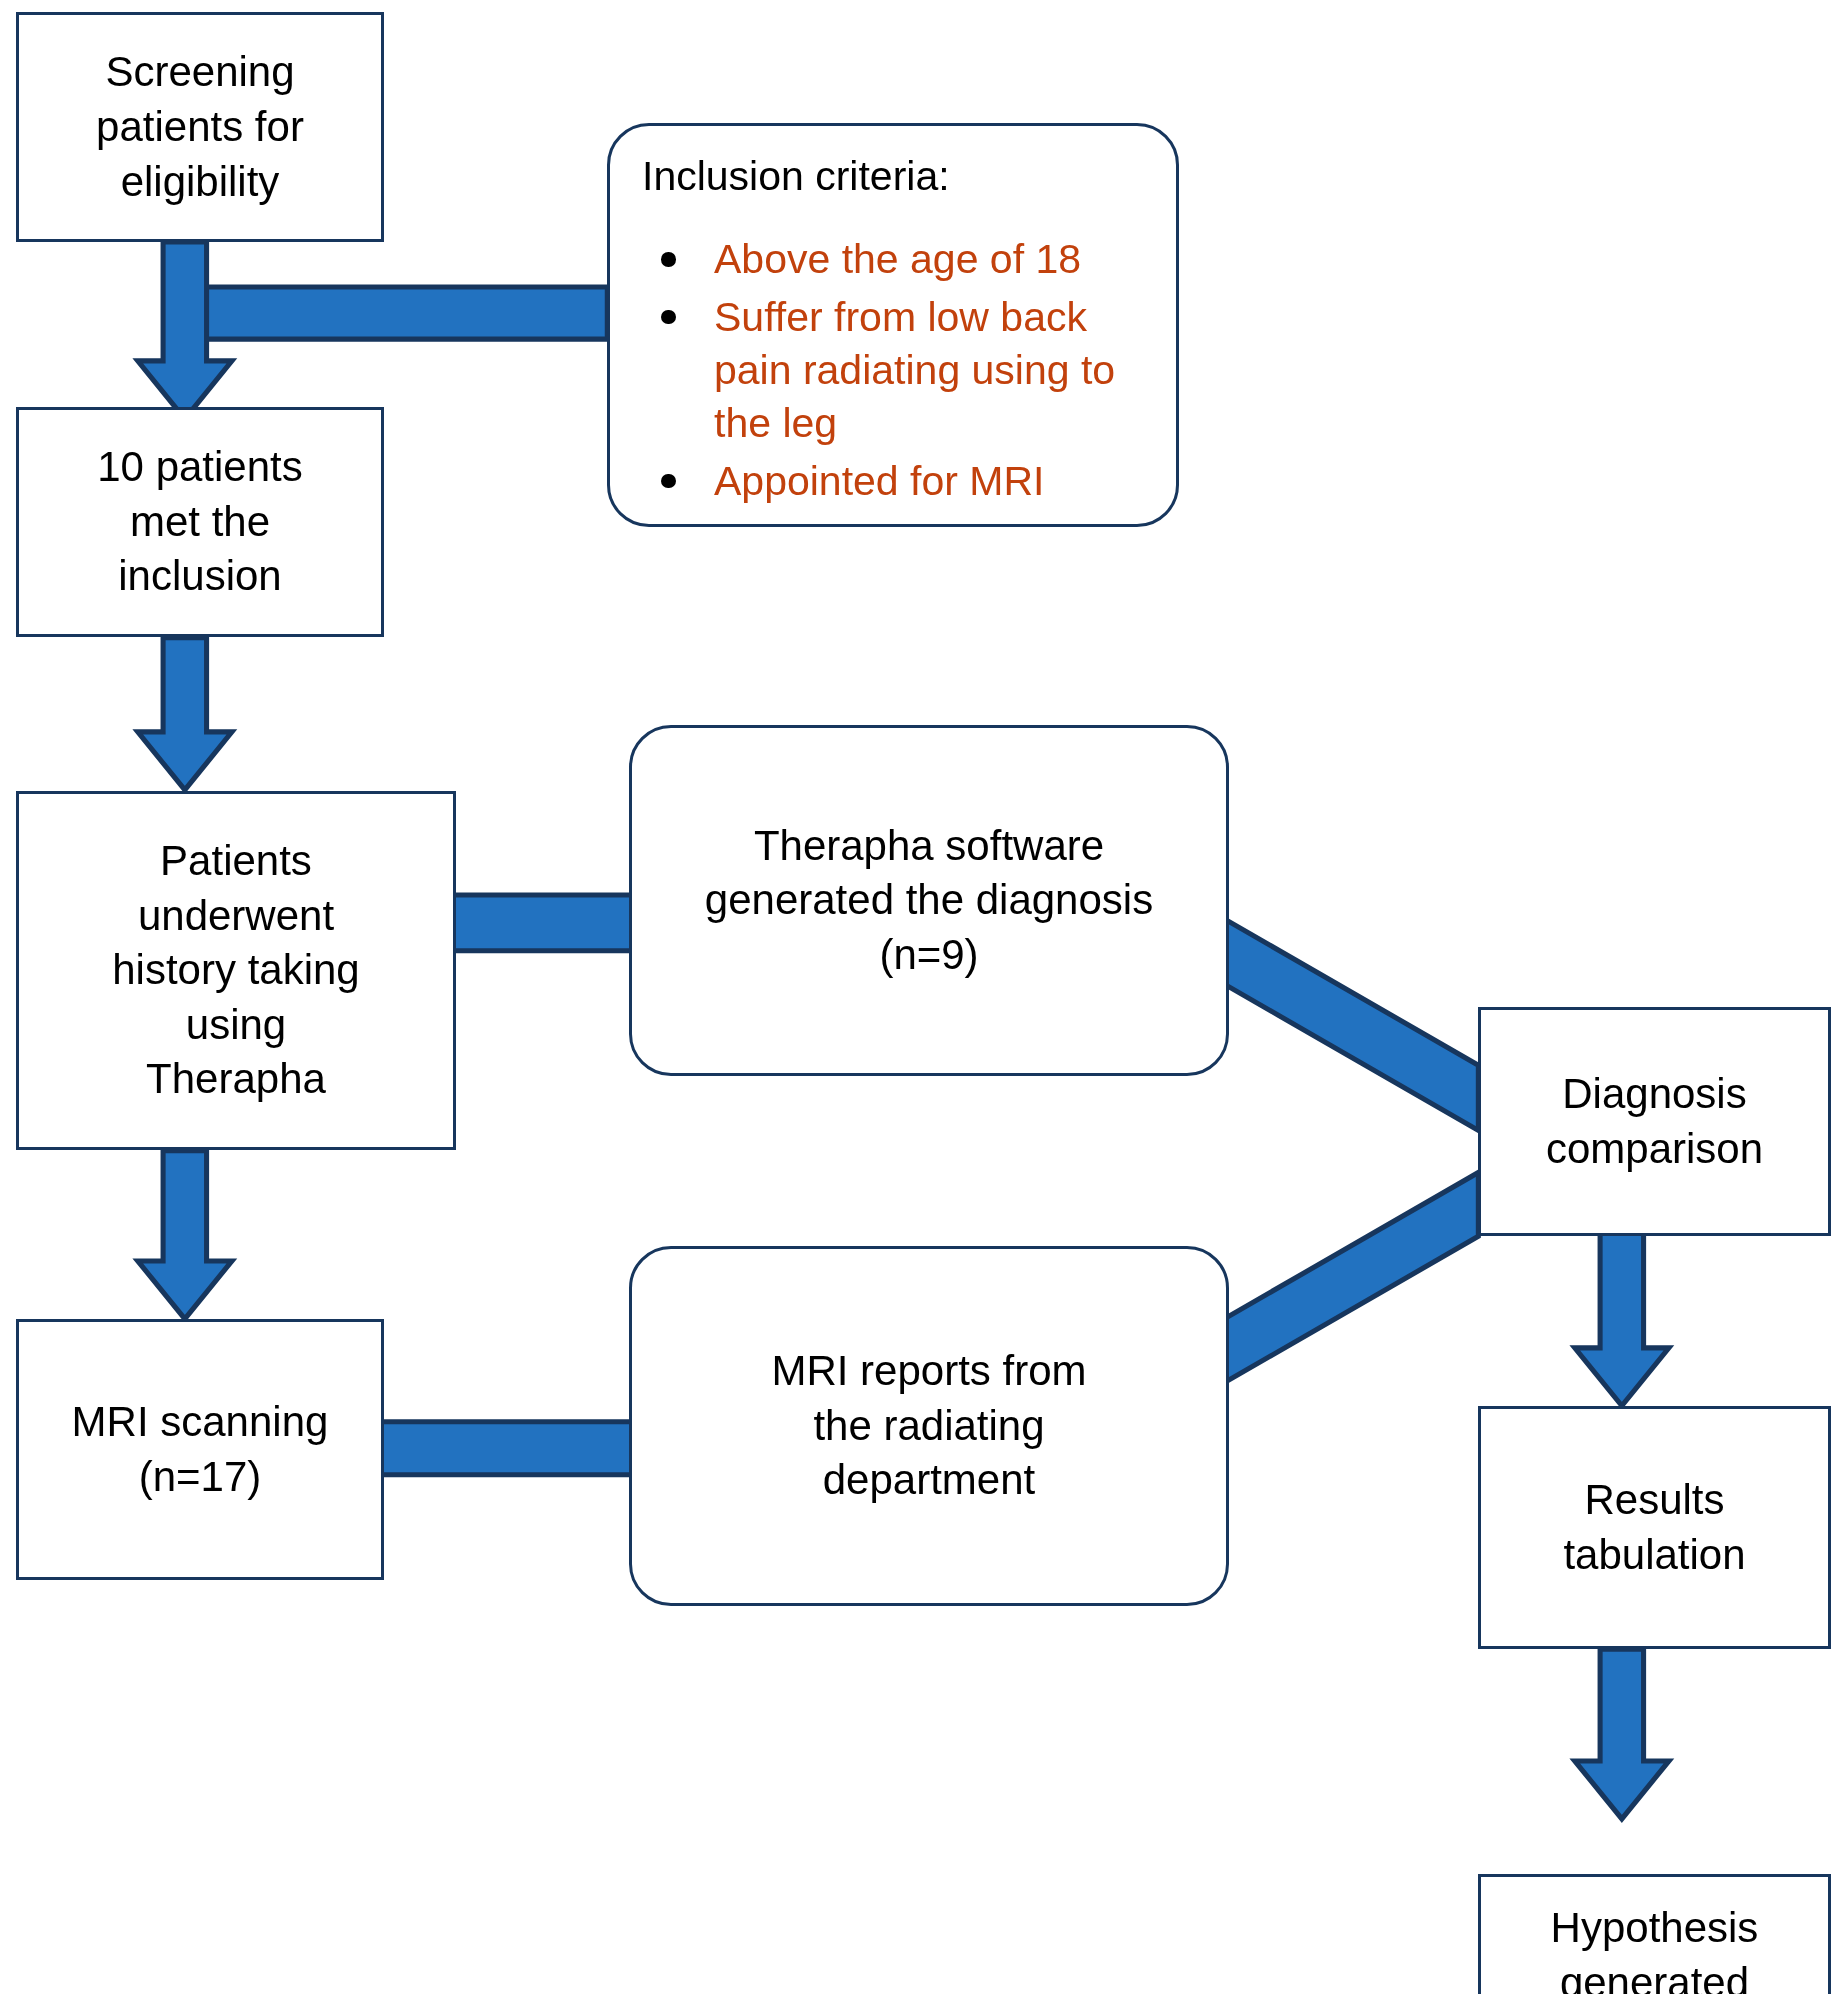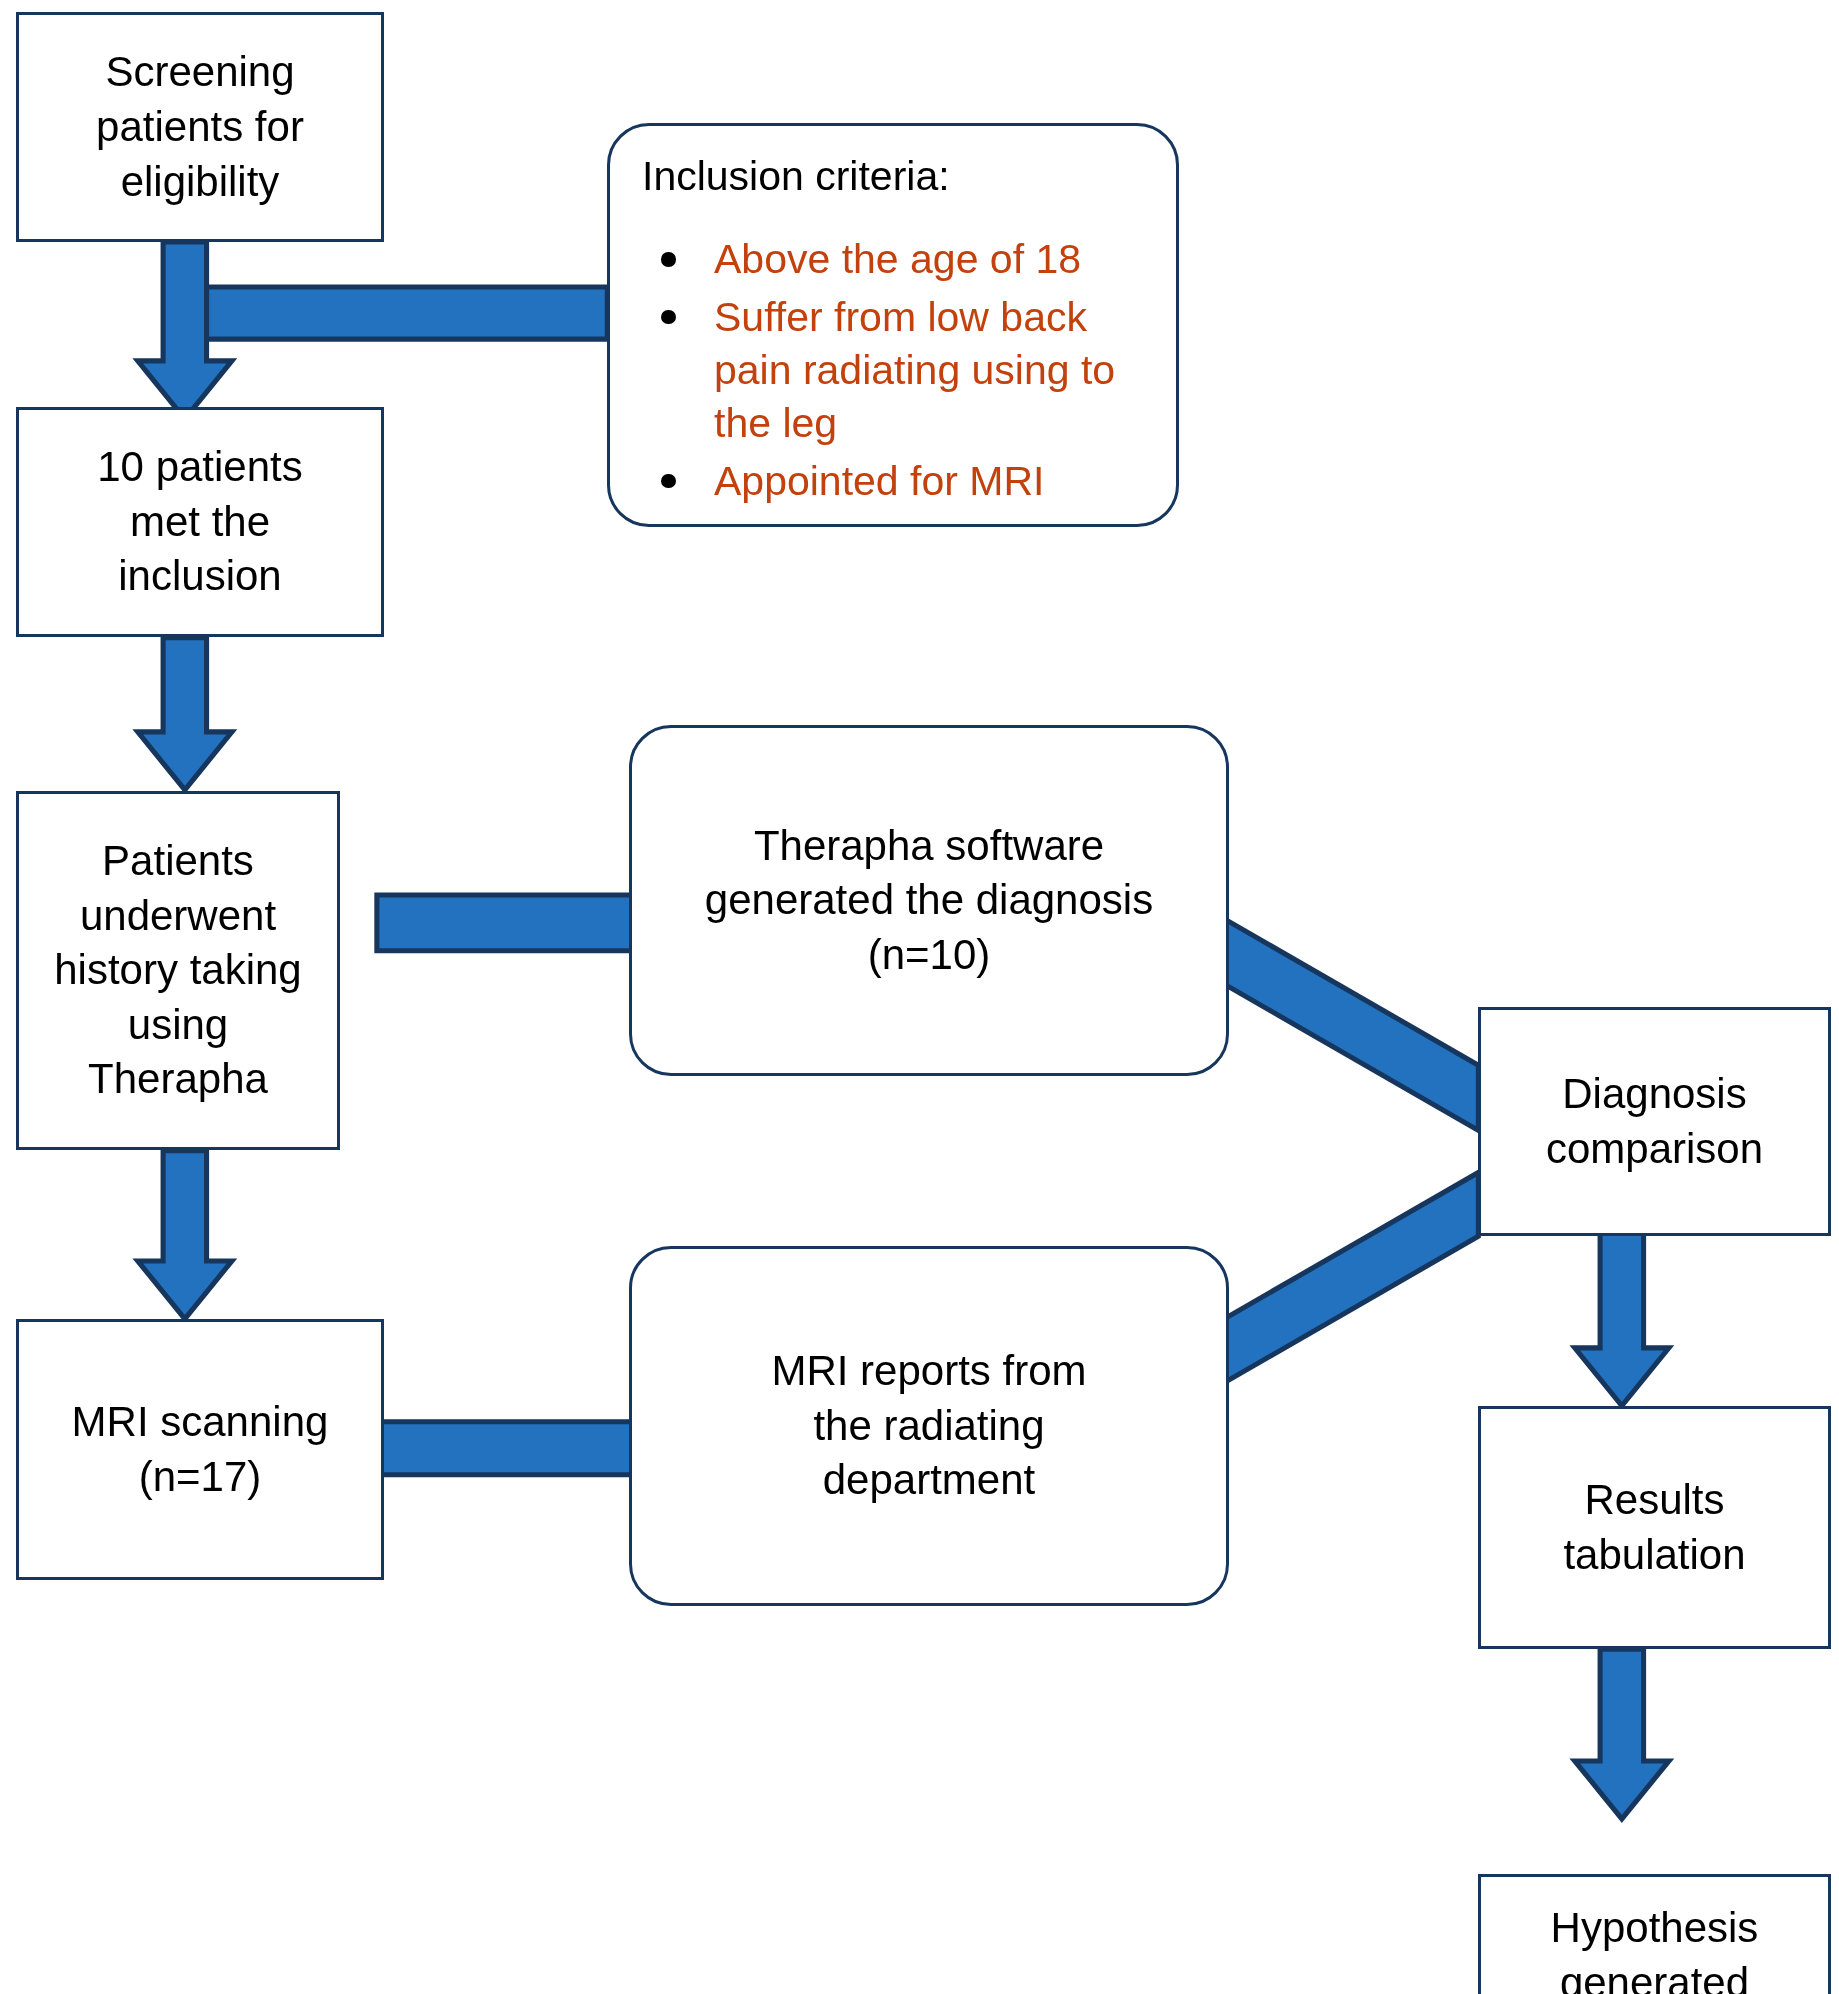--- a/index.html
+++ b/index.html
@@ -155,32 +155,32 @@
       </li>
     </ul>
   </div>
 
   <div class="node-box" style="left:16px; top:407px; width:368px; height:230px;">
     <span class="node-label">10 patients
 met the
 inclusion</span>
   </div>
 
-  <div class="node-box" style="left:16px; top:791px; width:324px; height:359px;">
+  <div class="node-box" style="left:16px; top:791px; width:440px; height:359px;">
     <span class="node-label">Patients
 underwent
 history taking
 using
 Therapha</span>
   </div>
 
   <div class="node-box rounded" style="left:629px; top:725px; width:600px; height:351px;">
     <span class="node-label">Therapha software
 generated the diagnosis
-(n=10)</span>
+(n=9)</span>
   </div>
 
   <div class="node-box" style="left:1478px; top:1007px; width:353px; height:229px;">
     <span class="node-label">Diagnosis
 comparison</span>
   </div>
 
   <div class="node-box" style="left:16px; top:1319px; width:368px; height:261px;">
     <span class="node-label">MRI scanning
 (n=17)</span>

